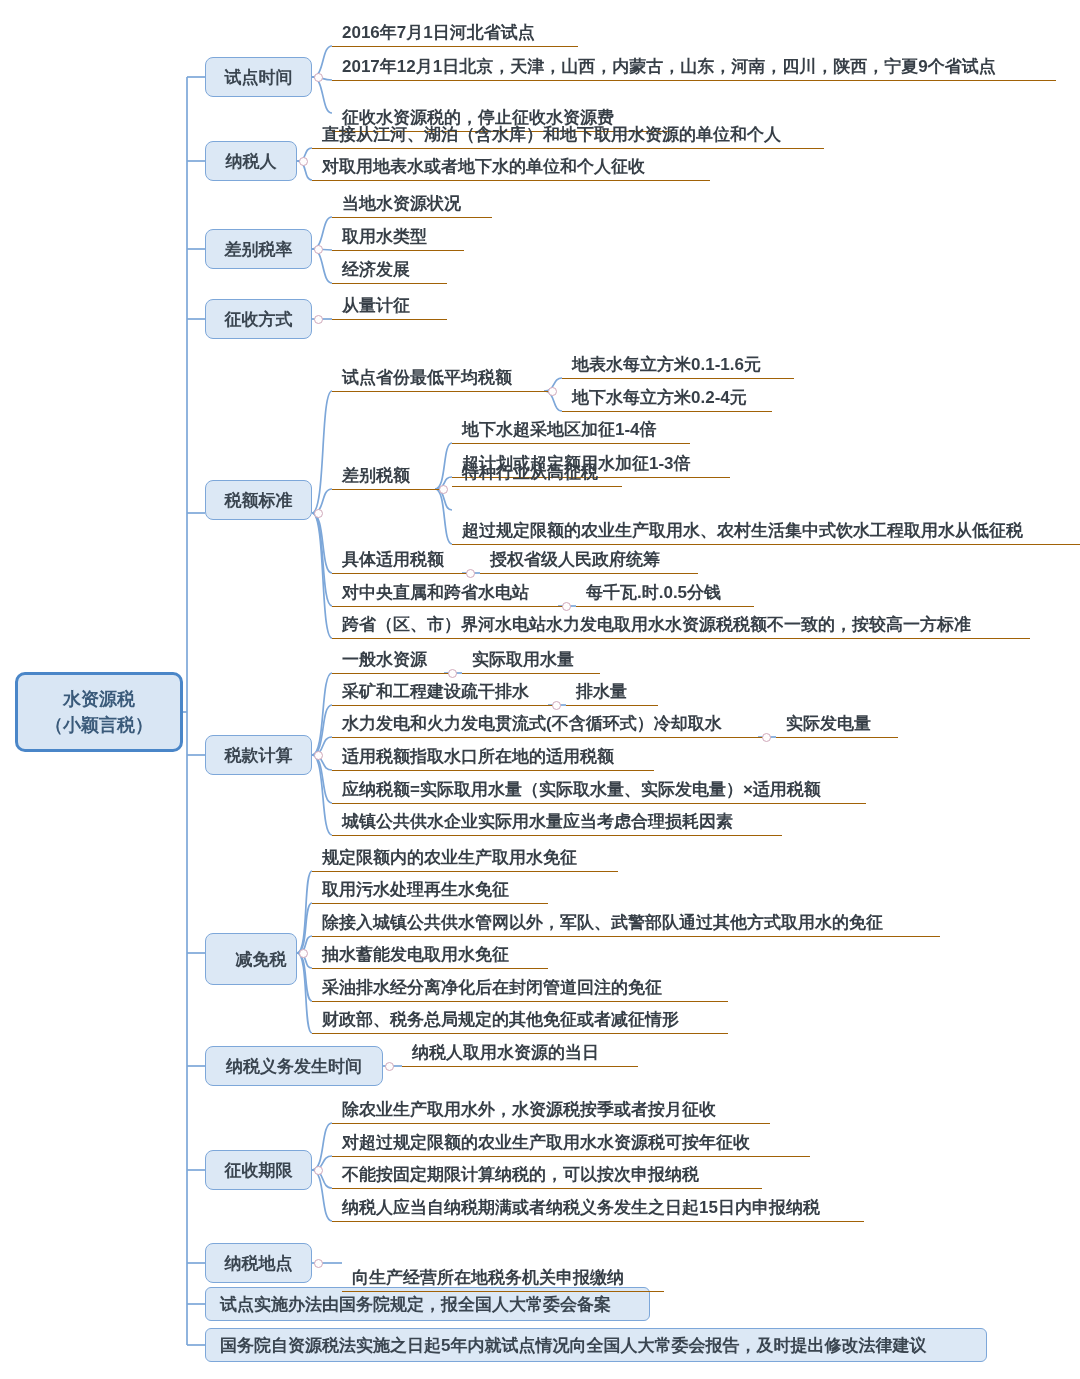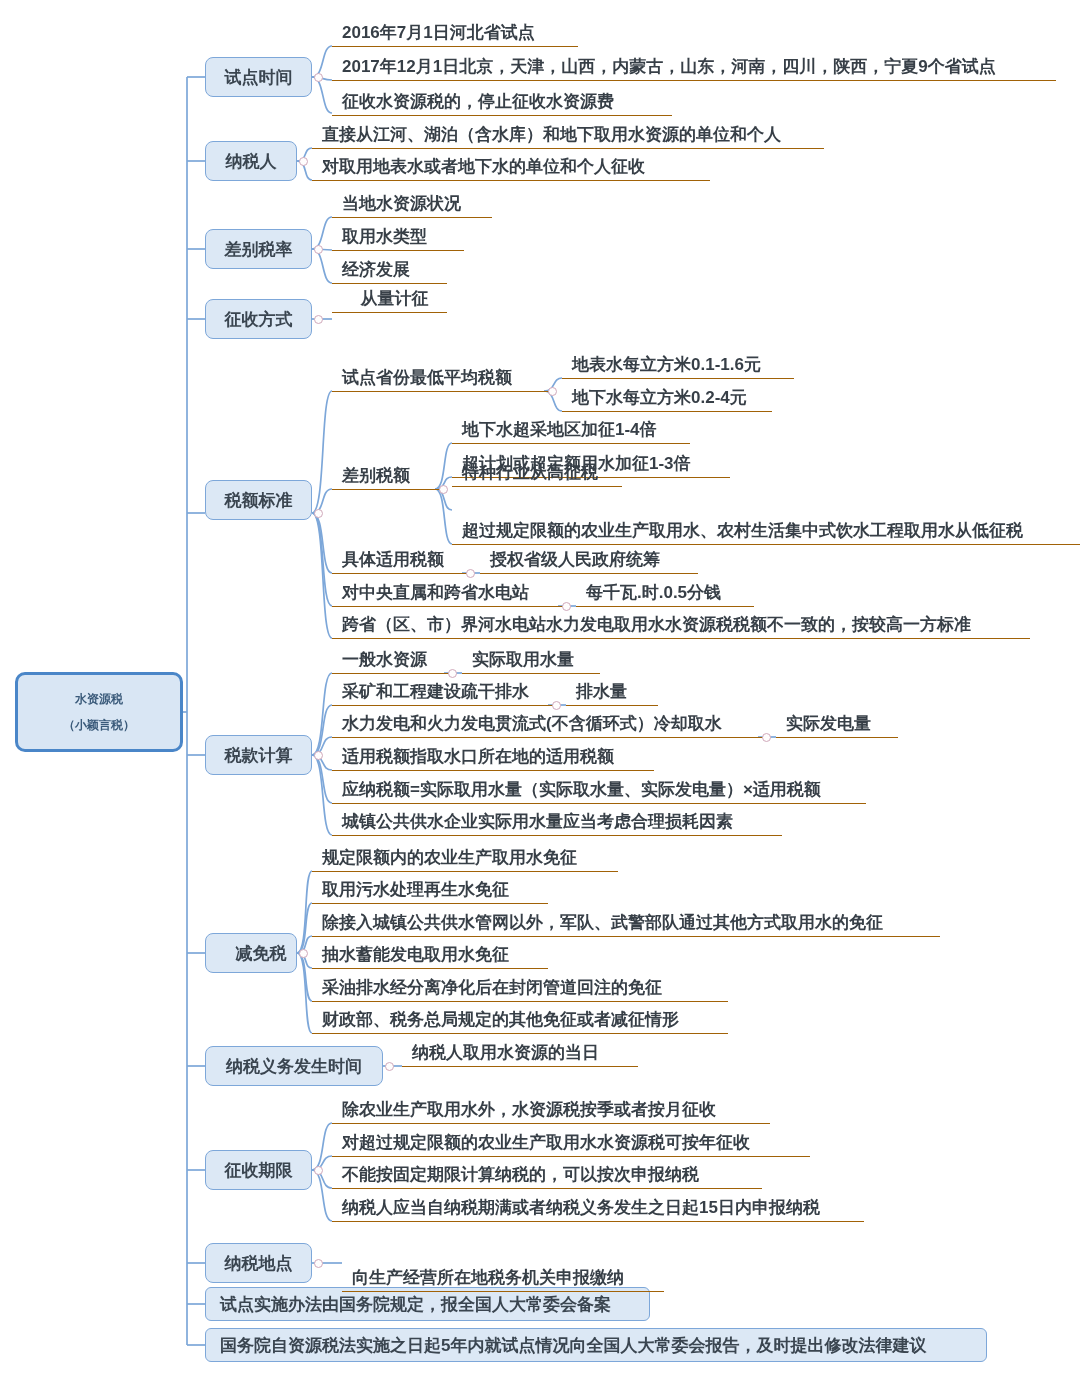--- a/index.html
+++ b/index.html
@@ -10,21 +10,21 @@
   .wires{position:absolute;left:0;top:0;}
   .wires path{fill:none;stroke:#7da7d9;stroke-width:1.7px;}
   .box{
     position:absolute;display:flex;align-items:center;justify-content:center;
     background:#dce8f5;border:1.5px solid #7da7d9;border-radius:8px;
     font-size:17px;font-weight:600;color:#3a4550;box-sizing:border-box;white-space:nowrap;
   }
   .note{justify-content:flex-start;padding:0 14px;border-radius:6px;}
   .root{
     border:3.5px solid #4a86c8;border-radius:10px;background:#d9e6f4;
-    flex-direction:column;font-size:12px;font-weight:700;color:#3a5a7a;line-height:26px;
+    flex-direction:column;font-size:18px;font-weight:700;color:#3a5a7a;line-height:26px;
   }
   .leaf{
     position:absolute;white-space:nowrap;font-size:17px;font-weight:600;color:#373f47;
     line-height:22px;padding:0 0 2px 10px;border-bottom:1px solid #a16207;
   }
   .toggle{
     position:absolute;width:7px;height:7px;border:1px solid #d0a9bb;border-radius:50%;
     background:#fffdfd;box-sizing:content-box;
   }
 </style>
@@ -114,39 +114,39 @@
     <div>水资源税</div>
     <div>（小颖言税）</div>
   </div>
 
   <div class="box" style="left:205px;top:57px;width:107px;height:40px;">试点时间</div>
   <div class="box" style="left:205px;top:141px;width:92px;height:40px;">纳税人</div>
   <div class="box" style="left:205px;top:229px;width:107px;height:40px;">差别税率</div>
   <div class="box" style="left:205px;top:299px;width:107px;height:40px;">征收方式</div>
   <div class="box" style="left:205px;top:480px;width:107px;height:40px;">税额标准</div>
   <div class="box" style="left:205px;top:735px;width:107px;height:40px;">税款计算</div>
-  <div class="box" style="left:205px;top:933px;width:92px;height:40px;padding-left:20px;">减免税</div>
+  <div class="box" style="left:205px;top:933px;width:92px;height:52px;padding-left:20px;">减免税</div>
   <div class="box" style="left:205px;top:1046px;width:178px;height:40px;">纳税义务发生时间</div>
   <div class="box" style="left:205px;top:1150px;width:107px;height:40px;">征收期限</div>
   <div class="box" style="left:205px;top:1243px;width:107px;height:40px;">纳税地点</div>
   <div class="box note" style="left:205px;top:1287px;width:445px;height:34px;">试点实施办法由国务院规定，报全国人大常委会备案</div>
   <div class="box note" style="left:205px;top:1328px;width:782px;height:34px;">国务院自资源税法实施之日起5年内就试点情况向全国人大常委会报告，及时提出修改法律建议</div>
 
   <div class="leaf" style="left:332px;top:22px;width:236px;">2016年7月1日河北省试点</div>
   <div class="leaf" style="left:332px;top:56px;width:714px;">2017年12月1日北京，天津，山西，内蒙古，山东，河南，四川，陕西，宁夏9个省试点</div>
-  <div class="leaf" style="left:332px;top:91px;width:330px;">征收水资源税的，停止征收水资源费</div>
+  <div class="leaf" style="left:332px;top:107px;width:330px;">征收水资源税的，停止征收水资源费</div>
 
   <div class="leaf" style="left:312px;top:124px;width:502px;">直接从江河、湖泊（含水库）和地下取用水资源的单位和个人</div>
   <div class="leaf" style="left:312px;top:156px;width:388px;">对取用地表水或者地下水的单位和个人征收</div>
 
   <div class="leaf" style="left:332px;top:193px;width:150px;">当地水资源状况</div>
   <div class="leaf" style="left:332px;top:226px;width:122px;">取用水类型</div>
   <div class="leaf" style="left:332px;top:259px;width:105px;">经济发展</div>
 
-  <div class="leaf" style="left:332px;top:288px;width:105px;text-align:center;">从量计征</div>
+  <div class="leaf" style="left:332px;top:295px;width:105px;">从量计征</div>
 
   <div class="leaf" style="left:332px;top:367px;width:212px;">试点省份最低平均税额</div>
   <div class="leaf" style="left:562px;top:354px;width:222px;">地表水每立方米0.1-1.6元</div>
   <div class="leaf" style="left:562px;top:387px;width:200px;">地下水每立方米0.2-4元</div>
 
   <div class="leaf" style="left:332px;top:465px;width:103px;">差别税额</div>
   <div class="leaf" style="left:452px;top:419px;width:228px;">地下水超采地区加征1-4倍</div>
   <div class="leaf" style="left:452px;top:453px;width:268px;">超计划或超定额用水加征1-3倍</div>
   <div class="leaf" style="left:452px;top:462px;width:160px;">特种行业从高征税</div>
   <div class="leaf" style="left:452px;top:520px;width:626px;">超过规定限额的农业生产取用水、农村生活集中式饮水工程取用水从低征税</div>

